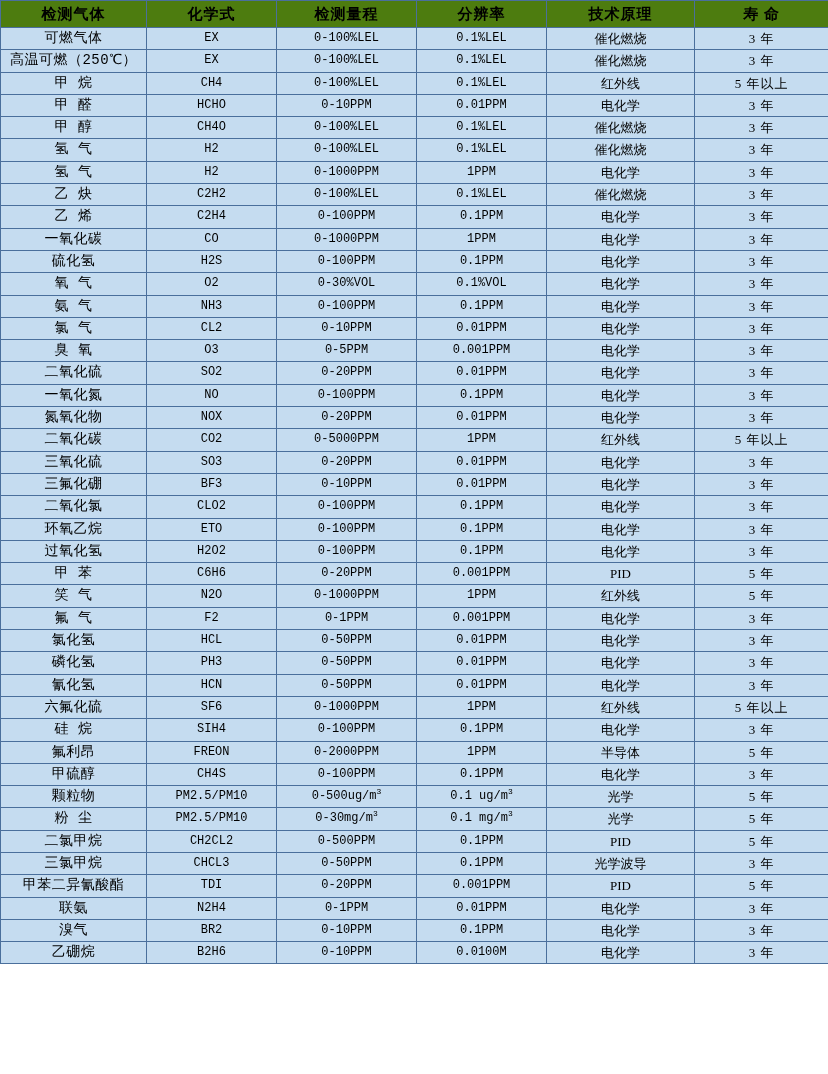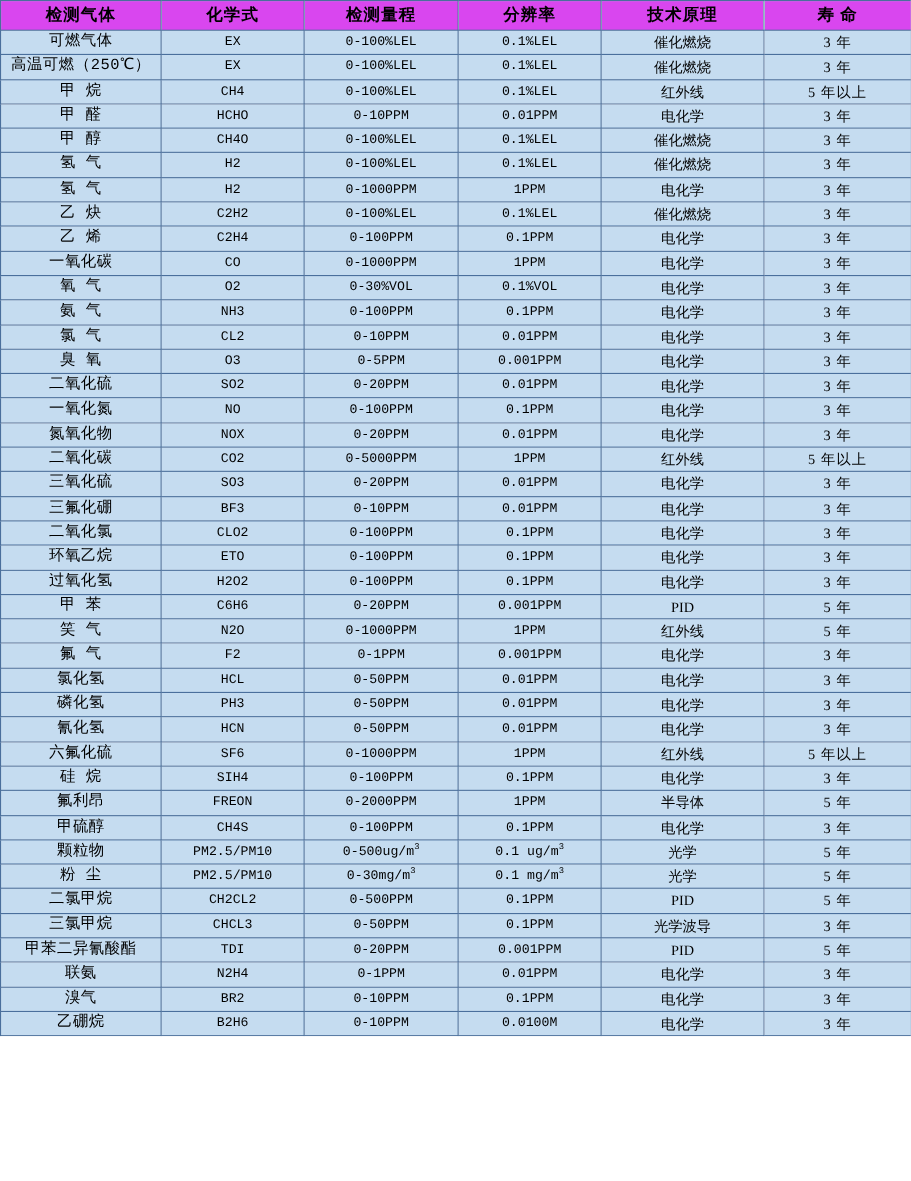--- a/index.html
+++ b/index.html
@@ -30,21 +30,21 @@
     vertical-align: middle;
     padding: 0;
     height: 21.3px;
     line-height: 21.3px;
     color: #000000;
     background: #c5dcf0;
     overflow: hidden;
     white-space: nowrap;
   }
   #gas-table thead th {
-    background: #d946ef;
+    background: #4d7c0f;
     font-weight: bold;
     font-size: 15px;
     height: 26px;
     line-height: 26px;
     letter-spacing: 1px;
   }
   #gas-table tbody td.name {
     font-size: 14px;
     letter-spacing: 0.5px;
     font-family: Liberation Mono, monospace;
@@ -166,20 +166,28 @@
       </tr>
       <tr>
         <td class="name">一氧化碳</td>
         <td class="formula">CO</td>
         <td class="range">0-1000PPM</td>
         <td class="resolution">1PPM</td>
         <td class="principle">电化学</td>
         <td class="life">3 年</td>
       </tr>
       <tr>
+        <td class="name">硫化氢</td>
+        <td class="formula">H2S</td>
+        <td class="range">0-100PPM</td>
+        <td class="resolution">0.1PPM</td>
+        <td class="principle">电化学</td>
+        <td class="life">3 年</td>
+      </tr>
+      <tr>
         <td class="name">氧 气</td>
         <td class="formula">O2</td>
         <td class="range">0-30%VOL</td>
         <td class="resolution">0.1%VOL</td>
         <td class="principle">电化学</td>
         <td class="life">3 年</td>
       </tr>
       <tr>
         <td class="name">氨 气</td>
         <td class="formula">NH3</td>

